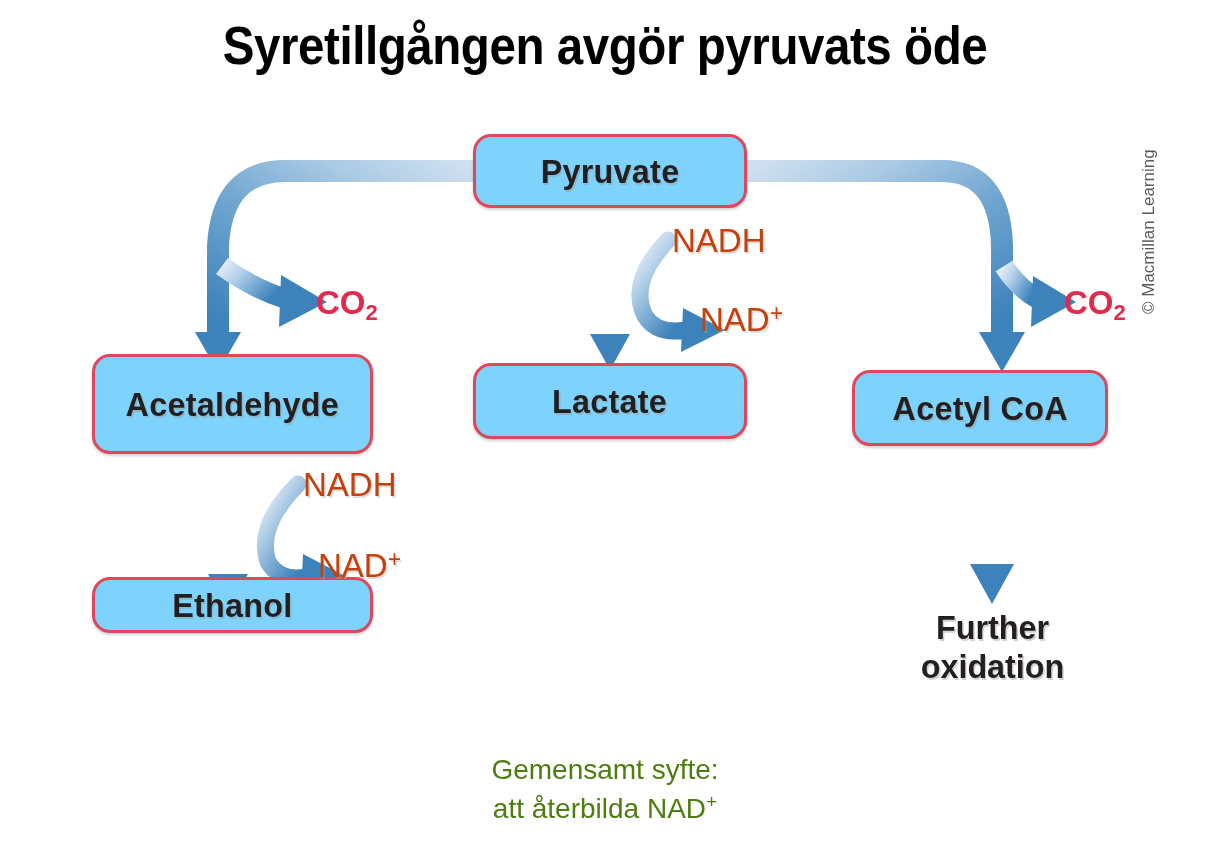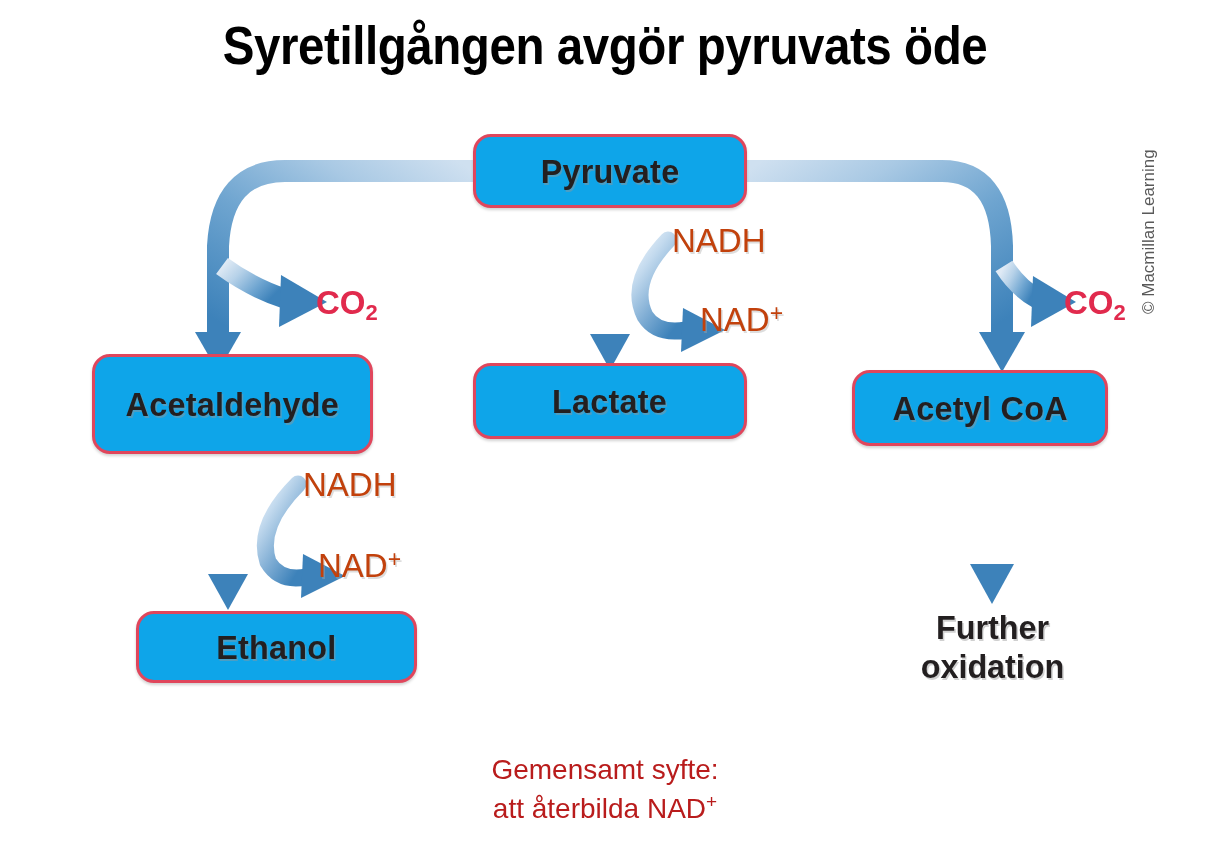--- a/index.html
+++ b/index.html
@@ -42,21 +42,21 @@
     left: 0;
     top: 0;
     width: 1210px;
     height: 842px;
   }
 
   
   .mbox {
     position: absolute;
     box-sizing: border-box;
-    background: #0ea5e9;
+    background: #7dd3fc;
     border: 3px solid #e0465c;
     border-radius: 18px;
     display: flex;
     align-items: center;
     justify-content: center;
     box-shadow: 0 2px 3px rgba(0,0,0,0.18);
   }
   .mbox-label {
     font-family: "Liberation Sans Narrow", "Liberation Sans", sans-serif;
     font-weight: bold;
@@ -65,21 +65,21 @@
     letter-spacing: 0.3px;
     white-space: nowrap;
     text-shadow: 1.5px 1.5px 0 rgba(150,150,150,0.45);
     transform: scaleX(0.95);
   }
 
   #box-pyruvate      { left: 473px; top: 134px; width: 274px; height: 74px; }
   #box-acetaldehyde  { left: 92px;  top: 354px; width: 281px; height: 100px; }
   #box-lactate       { left: 473px; top: 363px; width: 274px; height: 76px; }
   #box-acetylcoa     { left: 852px; top: 370px; width: 256px; height: 76px; text-align: center; }
-  #box-ethanol       { left: 92px;  top: 611px; width: 281px; height: 72px; margin-left: 44px; }
+  #box-ethanol       { left: 92px;  top: 577px; width: 281px; height: 56px; }
 
   
   .chem {
     position: absolute;
     font-family: "Liberation Sans", sans-serif;
     font-size: 33px;
     color: #c2410c;
     white-space: nowrap;
     text-shadow: 1.5px 1.5px 0 rgba(170,170,170,0.40);
   }
@@ -123,21 +123,21 @@
   
   #caption {
     position: absolute;
     left: 0;
     top: 752px;
     width: 1210px;
     text-align: center;
     font-family: "Liberation Sans", sans-serif;
     font-size: 28px;
     line-height: 1.32;
-    color: #b91c1c;
+    color: #4d7c0f;
   }
   #caption .sup {
     font-size: 19px;
     vertical-align: 0.5em;
   }
 
   
   #copyright {
     position: absolute;
     left: 1139px;

